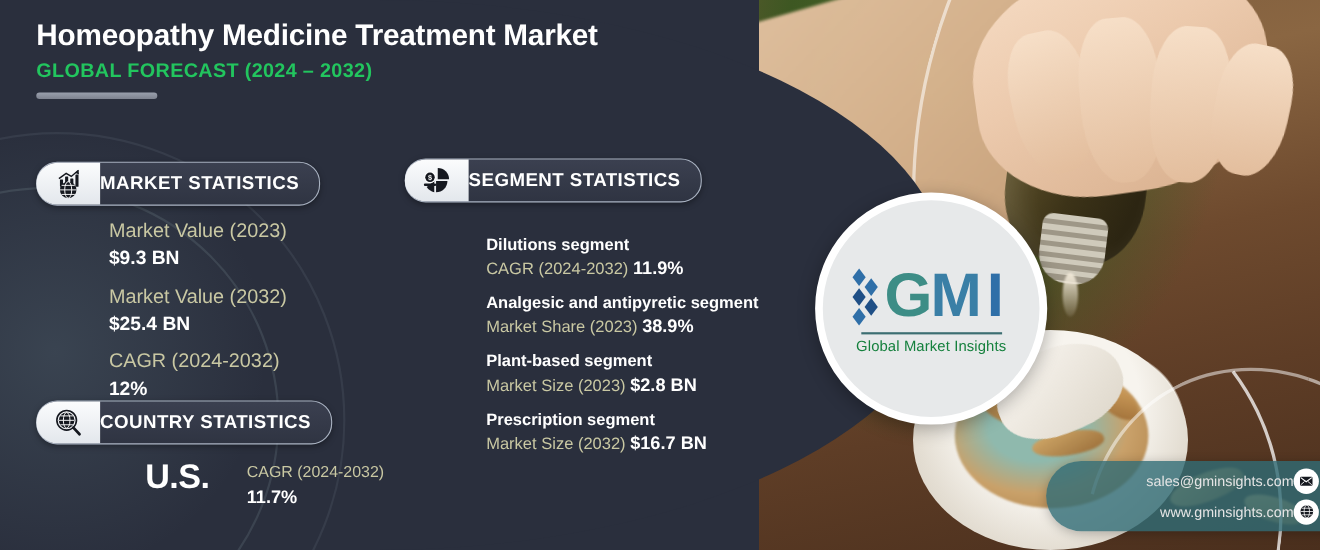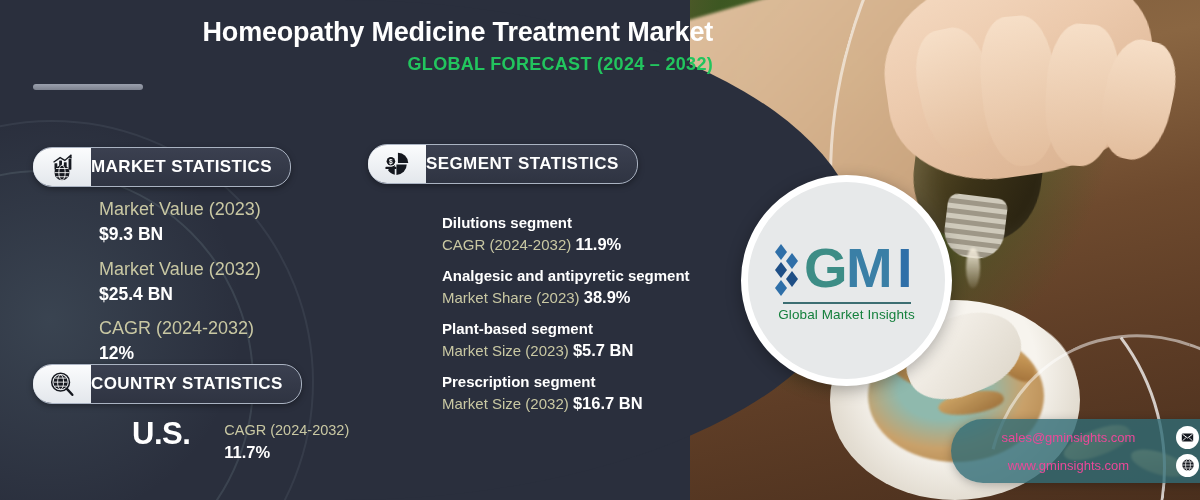--- a/index.html
+++ b/index.html
@@ -114,21 +114,21 @@
   .panel-arc{
     position:absolute;left:-170px;top:170px;width:420px;height:420px;
     border:2px solid rgba(180,205,210,.13);border-radius:50%;
   }
   .panel-arc2{
     position:absolute;left:-210px;top:120px;width:520px;height:520px;
     border:2px solid rgba(180,205,210,.09);border-radius:50%;
   }
 
   
-  .header{position:absolute;left:33px;top:16px;width:680px;text-align:right;}
+  .header{position:absolute;left:33px;top:16px;width:680px;}
   .title{
     font-size:27px;font-weight:bold;color:#ffffff;letter-spacing:-.2px;
     margin:0;line-height:1.2;
   }
   .subtitle{
     font-size:18px;color:#22c55e;margin:6px 0 0 0;letter-spacing:.3px;
     font-weight:bold;
   }
   .rule{
     margin-top:9px;width:110px;height:6px;border-radius:3px;
@@ -200,22 +200,22 @@
   .contact{
     position:absolute;left:951px;top:419px;width:249px;height:64px;
     background:rgba(47,108,117,.80);
     border-radius:32px 0 0 32px;
     display:flex;flex-direction:column;justify-content:center;
     padding:0 0 0 10px;
     box-shadow:0 2px 10px rgba(0,0,0,.25);
   }
   .contact-row{display:flex;align-items:center;height:28px;}
   .contact-text{
-    flex:1;text-align:center;padding-right:0;
-    font-size:13px;color:#ec4899;white-space:nowrap;
+    flex:1;text-align:right;padding-right:0;
+    font-size:13px;color:#e5e5e5;white-space:nowrap;
   }
   .contact-ico{
     width:23px;height:23px;border-radius:50%;background:#ffffff;
     display:flex;align-items:center;justify-content:center;flex:0 0 23px;
     margin-right:11px;
   }
 </style>
 </head>
 <body>
 
@@ -347,21 +347,21 @@
       <p class="seg-name">Analgesic and antipyretic segment</p>
       <p class="seg-metric">
         <span>Market Share (2023)</span>
         <b>38.9%</b>
       </p>
     </div>
     <div class="seg">
       <p class="seg-name">Plant-based segment</p>
       <p class="seg-metric">
         <span>Market Size (2023)</span>
-        <b>$5.7 BN</b>
+        <b>$2.8 BN</b>
       </p>
     </div>
     <div class="seg">
       <p class="seg-name">Prescription segment</p>
       <p class="seg-metric">
         <span>Market Size (2032)</span>
         <b>$16.7 BN</b>
       </p>
     </div>
   </div>

